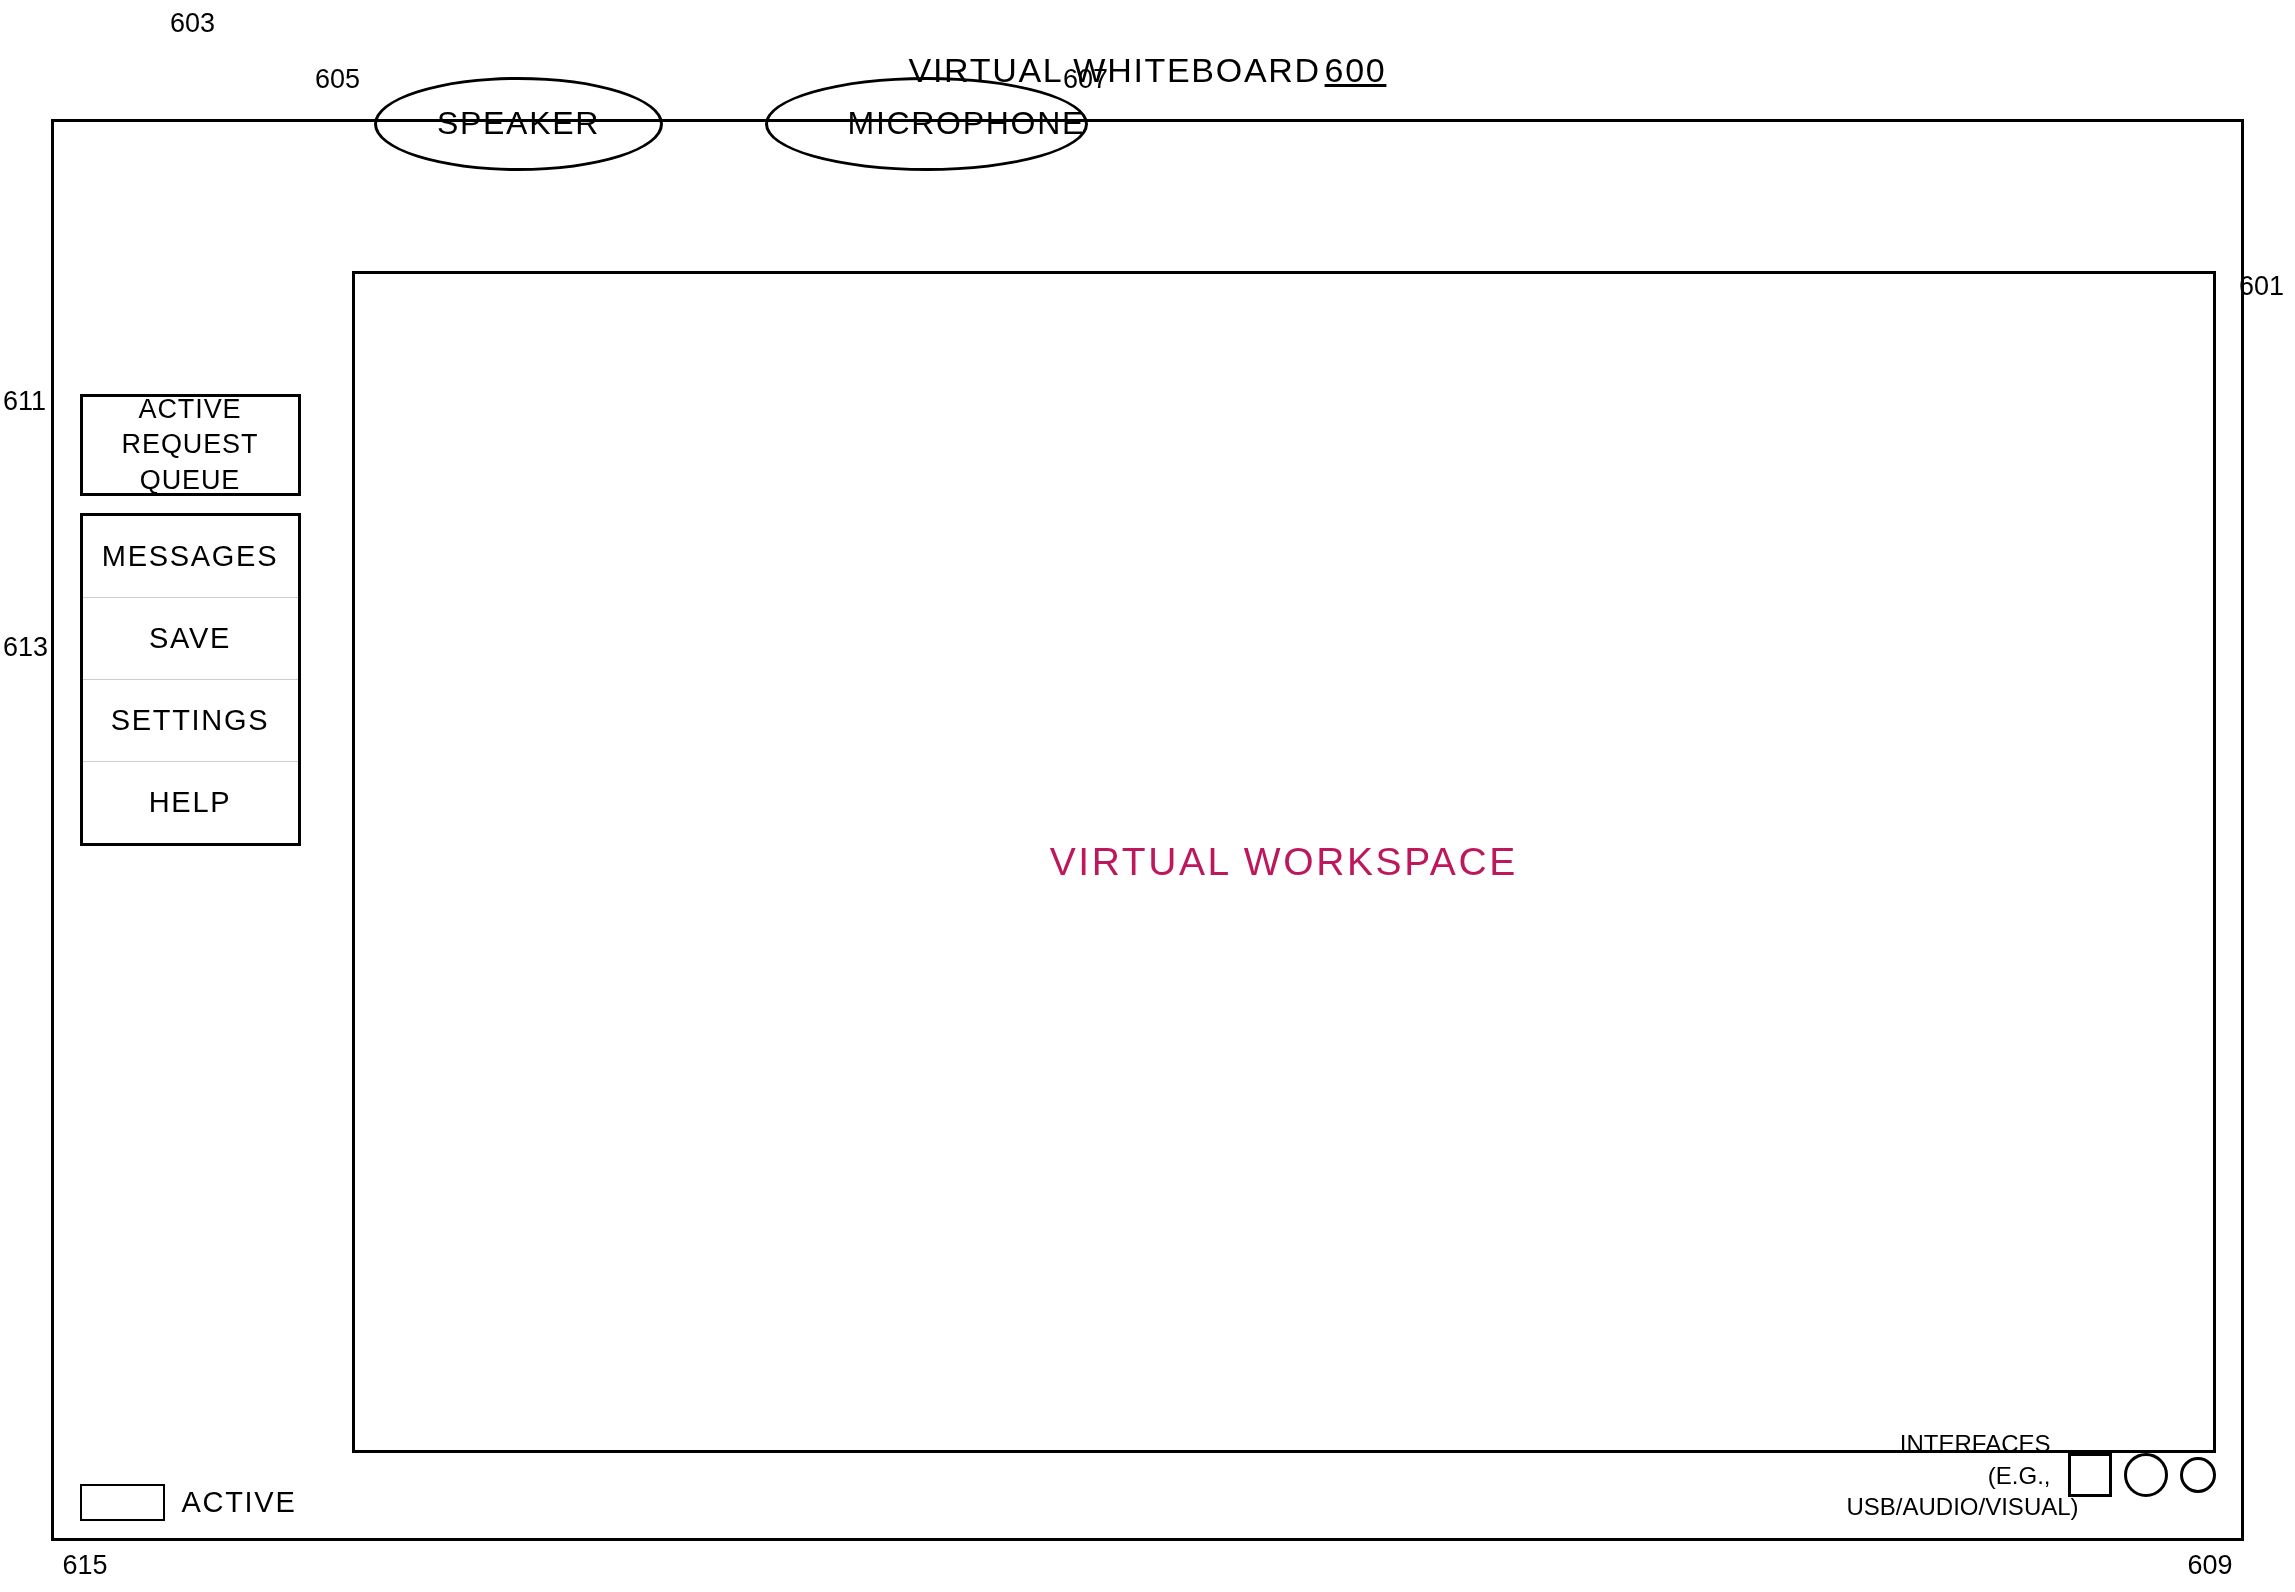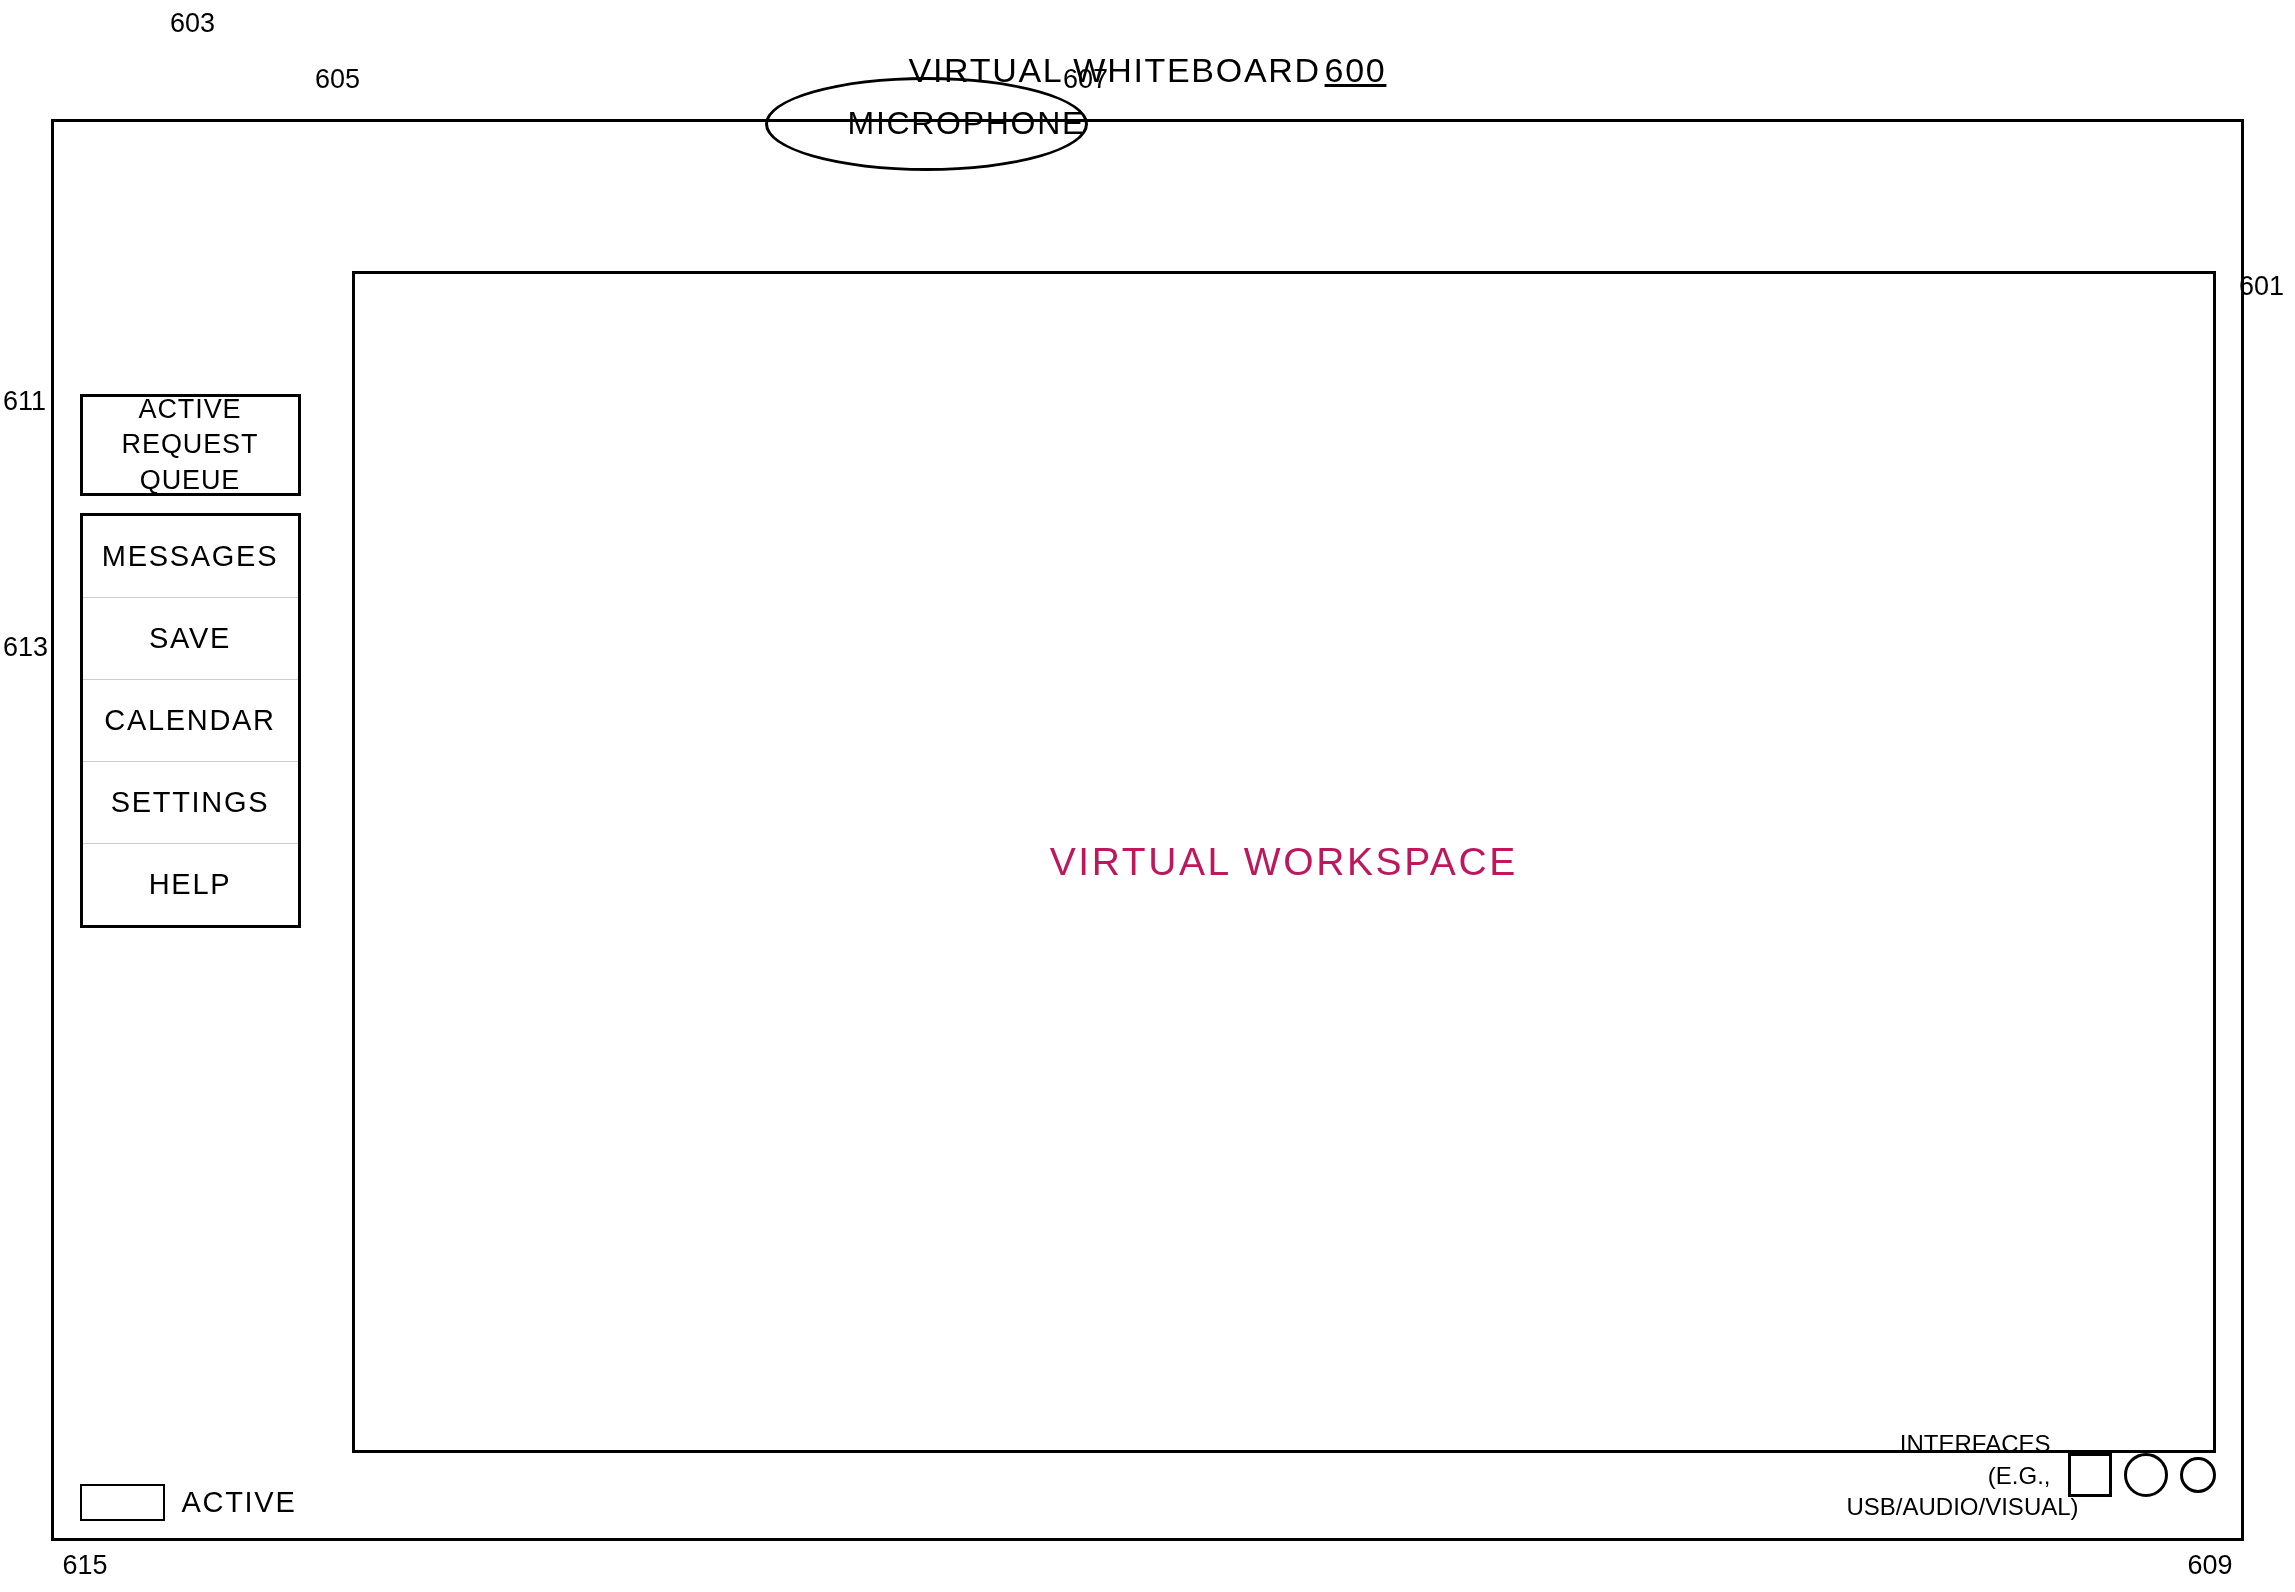--- a/index.html
+++ b/index.html
@@ -259,20 +259,23 @@
 <div class="diagram-container">
 
   <div class="title-area">
     <span class="title-text">VIRTUAL WHITEBOARD</span>
     <span class="title-text title-underline">600</span>
   </div>
 
   <div class="ref-603">603</div>
 
 
+  <div class="speaker-ellipse">
+    <span class="speaker-label">SPEAKER</span>
+  </div>
 
   <div class="ref-605">605</div>
 
   <div class="microphone-ellipse">
     <span class="microphone-label">MICROPHONE</span>
   </div>
 
   <div class="ref-607">607</div>
 
   <div class="outer-frame">
@@ -281,21 +284,20 @@
 
     <div class="request-queue-box">
       <span class="request-queue-label">ACTIVE REQUEST QUEUE</span>
     </div>
 
     <div class="ref-611">611</div>
 
     <div class="menu-box">
       <div class="menu-item">MESSAGES</div>
       <div class="menu-item">SAVE</div>
-      <div class="menu-item">CALENDAR</div>
       <div class="menu-item">SETTINGS</div>
       <div class="menu-item">HELP</div>
     </div>
 
     <div class="ref-613">613</div>
 
     <div class="workspace-box">
       <span class="workspace-label">VIRTUAL WORKSPACE</span>
     </div>
 

